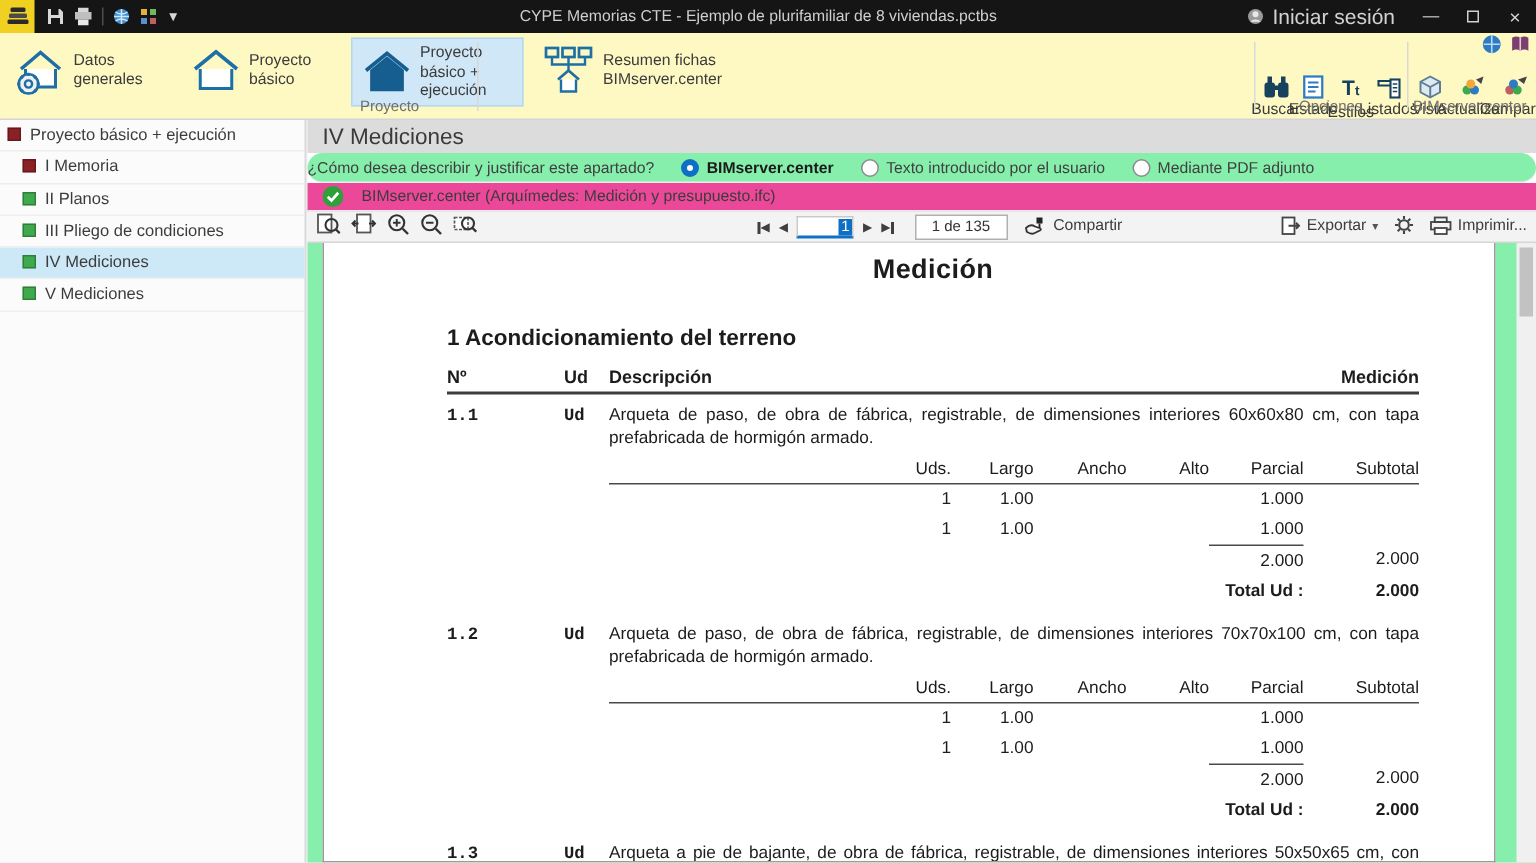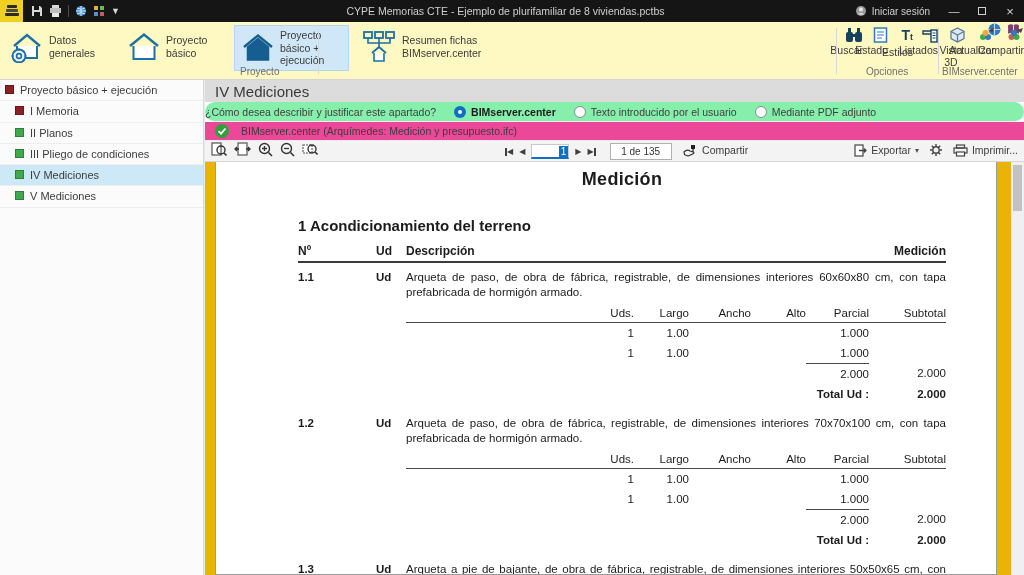--- a/index.html
+++ b/index.html
@@ -9,37 +9,37 @@
   
   .titlebar { position:absolute; left:0; top:0; width:1024px; height:22px;
     background:#151515; color:#c9c9c9; display:flex; align-items:center; }
   .applogo { width:23px; height:22px; background:#f0d021; display:flex;
     align-items:center; justify-content:center; flex:none; }
   .qicons { display:flex; align-items:center; gap:6px; margin-left:8px; color:#d8d8d8; }
   .qsep { width:1px; height:12px; background:#4d4d4d; }
   .titletext { position:absolute; left:0; right:13px; text-align:center; font-size:10.5px;
     color:#cfcfcf; pointer-events:none; }
   .tb-right { margin-left:auto; display:flex; align-items:center; height:22px; z-index:2; }
-  .signin { display:flex; align-items:center; gap:5px; font-size:10px; color:#d2d2d2;
+  .signin { display:flex; align-items:center; gap:5px; font-size:14px; color:#d2d2d2;
     padding:0 10px; height:22px; }
   .winbtn { width:28px; height:22px; display:flex; align-items:center; justify-content:center;
     font-size:11px; color:#d2d2d2; }
   .maxbox { width:8px; height:8px; border:1px solid #d2d2d2; display:inline-block; }
 
   
   .ribbon { position:absolute; left:0; top:22px; width:1024px; height:58px;
     background:#fef9c3; border-bottom:1px solid #d4d4d4; }
   .corner-icons { position:absolute; right:4px; top:1px; display:flex; gap:6px; }
   .rgroup { position:absolute; top:3px; height:52px; }
   .rbtns { display:flex; align-items:flex-start; height:42px; }
   .rbtn { display:flex; align-items:center; gap:5px; padding:3px 6px; height:44px; }
   .rbtn.sel { background:#cfe7f7; border:1px solid #b3d7ee; height:46px; }
   .rbtn .lbl { font-size:10.5px; color:#3b3b3b; line-height:1.2; }
-  .rbtn-v { display:flex; flex-direction:column; align-items:flex-end; gap:1px;
-    padding:2px 4px; min-width:44px; }
+  .rbtn-v { display:flex; flex-direction:column; align-items:center; gap:1px;
+    padding:2px 4px; min-width:44px;margin-top:23px; }
   .rbtn-v .lbl { font-size:10.5px; color:#3b3b3b; line-height:1.15; text-align:center; }
   .grouplabel { position:absolute; bottom:0px; font-size:10px; color:#6f6f6f; }
   .gsep { position:absolute; top:6px; width:1px; height:46px; background:#d8d8d8; }
 
   
   .sidebar { position:absolute; left:0; top:80px; width:204px; height:495px;
     background:#fbfbfb; border-right:1px solid #d9d9d9; font-size:11px; color:#3c3c3c; }
   .srow { display:flex; align-items:flex-start; gap:6px; padding:3px 4px 3px 5px;
     border-bottom:1px solid #eeeeee; line-height:1.3; }
   .srow.child { padding-left:15px; }
@@ -73,35 +73,35 @@
   .pageinput .selglyph { background:#0f6fc5; color:#fff; padding:0 2px; }
   .pagecount { width:62px; height:17px; border:1px solid #b0b0b0; background:#fff;
     display:flex; align-items:center; justify-content:center; font-size:10px; color:#333; }
   .pdfactions { position:absolute; right:6px; top:2px; display:flex; align-items:center; gap:10px;
     font-size:10.5px; color:#3c3c3c; }
   .action { display:flex; align-items:center; gap:4px; }
   .sharegap { margin-right:96px; }
   .caret { font-size:8px; color:#555; }
 
   
-  .viewer { position:relative; height:413px; background:#eab308; overflow:hidden; }
+  .viewer { position:relative; height:413px; background:#86efac; overflow:hidden; }
   .page { position:absolute; left:10px; top:0; width:782px; height:413px; background:#fff;
     border:1px solid #9b9b9b; border-top:none; overflow:hidden; }
   .scrollbar { position:absolute; right:0; top:0; width:13px; height:413px; background:#f0f0f0; }
   .thumb { position:absolute; left:2px; top:3px; width:9px; height:46px; background:#c2c2c2; }
 
   .doccontent { padding:7px 50px 0 82px; color:#1c1c1c; }
   .doctitle { text-align:center; font-size:18px; font-weight:bold; letter-spacing:.3px; }
   .docsection { margin-top:27px; font-size:15px; font-weight:bold; }
   .thead { margin-top:10px; display:grid; grid-template-columns:78px 30px 1fr 90px;
     font-size:12px; font-weight:bold; padding-bottom:3px; border-bottom:2px solid #3c3c3c; }
   .thead .right { text-align:right; }
   .item { margin-top:7px; }
   .irow { display:grid; grid-template-columns:78px 30px 1fr; font-size:11.5px; line-height:15px; }
-  .irow .num, .irow .ud { font-weight:bold; }
+  .irow .num, .irow .ud { font-weight:bold;font-family:Liberation Mono, monospace; }
   .irow .desc { text-align:justify; }
   .numwrap { margin-left:108px; margin-top:5px; }
   .numgrid { display:grid; grid-template-columns:1fr 58px 55px 62px 55px 63px 77px;
     font-size:11.5px; }
   .numgrid span { text-align:right; line-height:20px; }
   .subhead { border-bottom:1px solid #4a4a4a; }
   .subhead span { line-height:17px; }
   .sumline { border-top:1px solid #4a4a4a; }
   .bold { font-weight:bold; }
 

